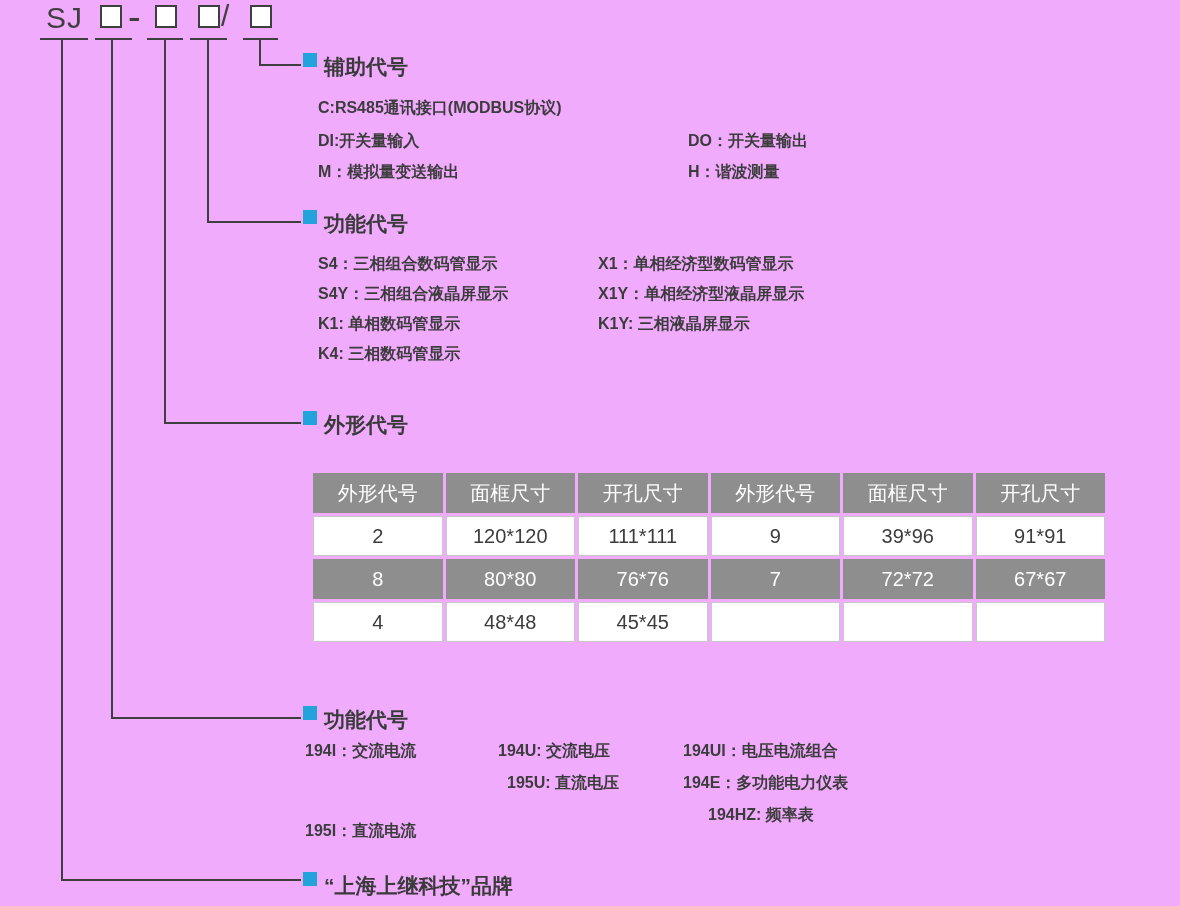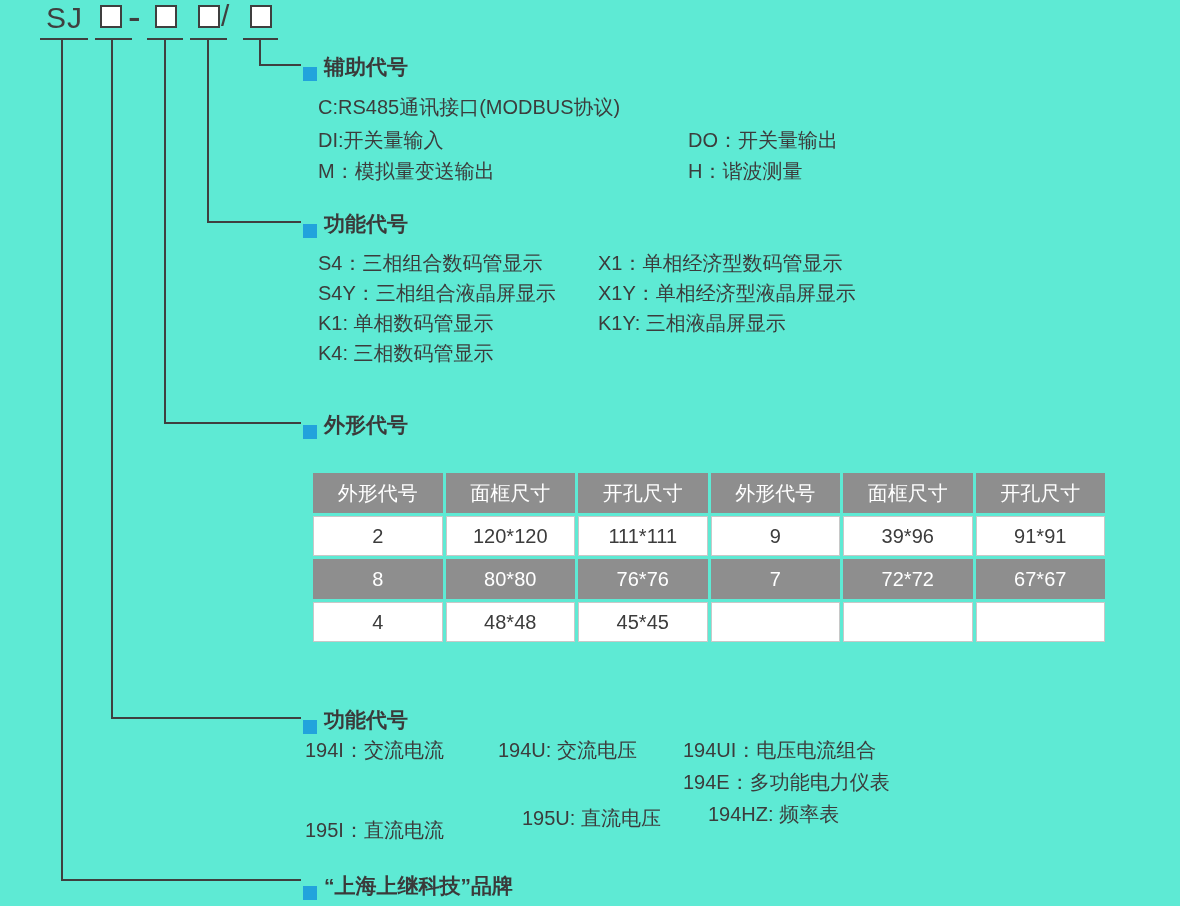--- a/index.html
+++ b/index.html
@@ -1,21 +1,21 @@
 <!DOCTYPE html>
 <html><head>
 <meta charset="utf-8">
 <style>
   * { margin: 0; padding: 0; box-sizing: border-box; }
   html, body { background: #ffffff; }
   .page {
     position: relative;
     width: 1180px;
     height: 906px;
-    background: #5eead4;
+    background: #f0abfc;
     font-family: "Liberation Sans", "DejaVu Sans", sans-serif;
     color: #3c3c3c;
     overflow: hidden;
   }
   .abs { position: absolute; }
   svg.connectors { position: absolute; left: 0; top: 0; }
 
   
   .model-prefix {
     position: absolute; left: 46px; top: 1px;
@@ -32,35 +32,35 @@
     font-size: 38px; color: #3f3f3f; line-height: 40px;
   }
   .sep-slash {
     position: absolute; left: 221px; top: 0px;
     font-size: 30px; color: #3f3f3f; line-height: 32px;
   }
 
   
   .sec-title {
     position: absolute; left: 303px;
-    display: flex; align-items: flex-end; gap: 7px;
+    display: flex; align-items: flex-start; gap: 7px;
     font-size: 21px; font-weight: 700; color: #3a3a3a;
     white-space: nowrap;
   }
   .bullet {
     width: 14px; height: 14px;
     background: #22a3dc;
     flex: 0 0 auto;
   }
 
   
   .item {
     position: absolute;
-    font-size: 20px; color: #3c3c3c;
-    white-space: nowrap; line-height: 23px;
+    font-size: 16px; color: #3c3c3c;
+    white-space: nowrap; line-height: 23px; font-weight: bold;
   }
 
   
   table.shape-table {
     position: absolute; left: 310px; top: 470px;
     width: 798px;
     border-collapse: separate; border-spacing: 3px;
     table-layout: fixed;
     font-size: 20px;
   }
@@ -169,21 +169,21 @@
   </table>
 
   <div class="sec-title" style="top:706px;">
     <span class="bullet"></span>
     <span>功能代号</span>
   </div>
   <span class="item" style="left:305px;top:739px;">194I：交流电流</span>
   <span class="item" style="left:498px;top:739px;">194U: 交流电压</span>
   <span class="item" style="left:683px;top:739px;">194UI：电压电流组合</span>
   <span class="item" style="left:305px;top:771px;margin-top:48px;">195I：直流电流</span>
-  <span class="item" style="left:522px;top:771px;margin-top:36px;">195U: 直流电压</span>
+  <span class="item" style="left:507px;top:771px;">195U: 直流电压</span>
   <span class="item" style="left:683px;top:771px;">194E：多功能电力仪表</span>
   <span class="item" style="left:708px;top:803px;">194HZ: 频率表</span>
 
   <div class="sec-title" style="top:872px;">
     <span class="bullet"></span>
     <span>“上海上继科技”品牌</span>
   </div>
 
 </div>
 

